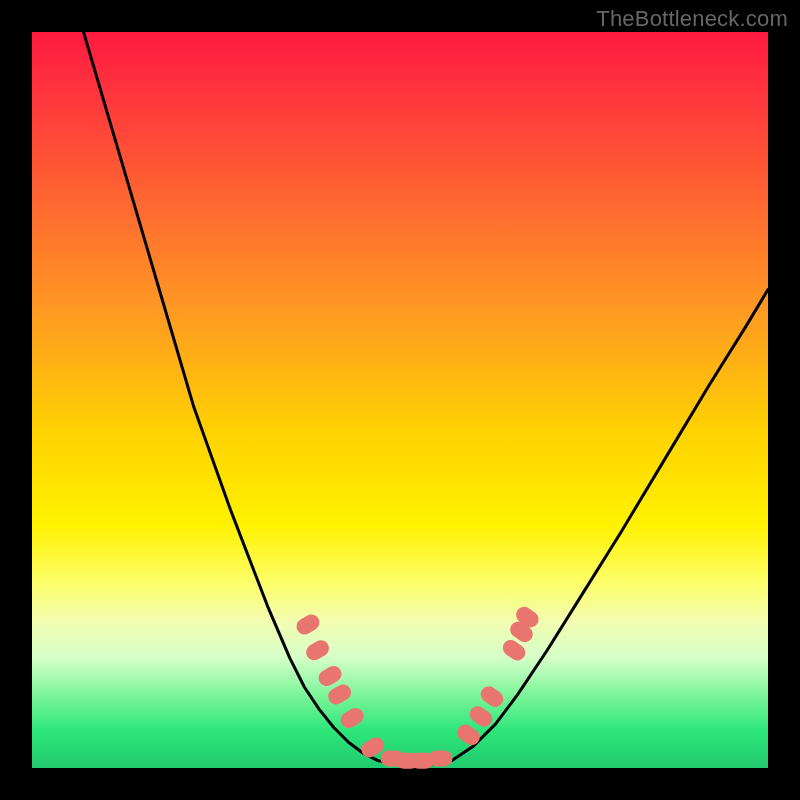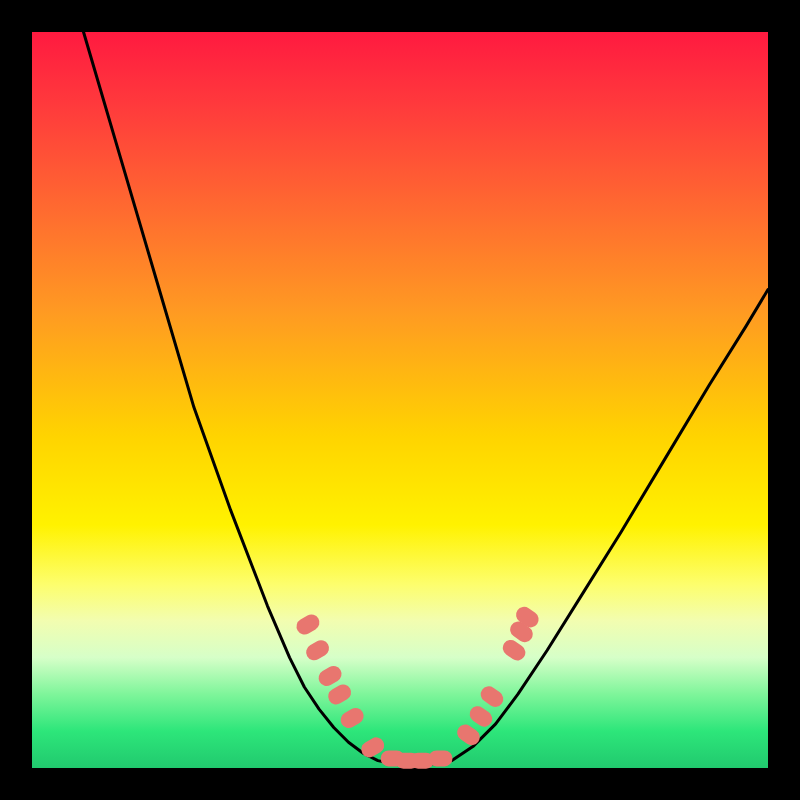--- a/index.html
+++ b/index.html
@@ -56,20 +56,21 @@
     left: 0;
     width: 736px;
     height: 736px;
     overflow: visible;
   }
 </style>
 </head>
 <body>
 
 <div class="frame">
+  <div class="watermark">TheBottleneck.com</div>
   <div class="plot">
     <svg class="curve" viewBox="0 0 736 736">
       <g id="curve-layer">
           <path d="M51.52 0.00 L88.32 125.12 L125.12 250.24 L161.92 375.36 L198.72 478.40 L235.52 574.08 L257.60 625.60 L272.32 655.04 L287.04 677.12 L301.76 695.52 L316.48 710.24 L331.20 721.28 L345.92 728.64 L345.92 728.64 L360.64 731.58 L375.36 732.32 L390.08 732.32 L404.80 731.58 L419.52 728.64 L419.52 728.64 L441.60 713.92 L463.68 691.84 L485.76 662.40 L515.20 618.24 L552.00 559.36 L588.80 500.48 L632.96 426.88 L677.12 353.28 L713.92 294.40 L736.00 257.60" fill="none" stroke="#000000" stroke-width="3" stroke-linecap="round" stroke-linejoin="round"></path>
         </g>
       <g id="marker-layer">
           <rect x="268.00" y="580.48" width="16" height="24" rx="8" ry="8" fill="#e8766f" stroke="#d85f58" stroke-width="0" transform="rotate(60 276.00 592.48)"></rect>
           <rect x="277.57" y="606.24" width="16" height="24" rx="8" ry="8" fill="#e8766f" stroke="#d85f58" stroke-width="0" transform="rotate(60 285.57 618.24)"></rect>
           <rect x="290.08" y="632.00" width="16" height="24" rx="8" ry="8" fill="#e8766f" stroke="#d85f58" stroke-width="0" transform="rotate(60 298.08 644.00)"></rect>
           <rect x="299.65" y="650.40" width="16" height="24" rx="8" ry="8" fill="#e8766f" stroke="#d85f58" stroke-width="0" transform="rotate(60 307.65 662.40)"></rect>

